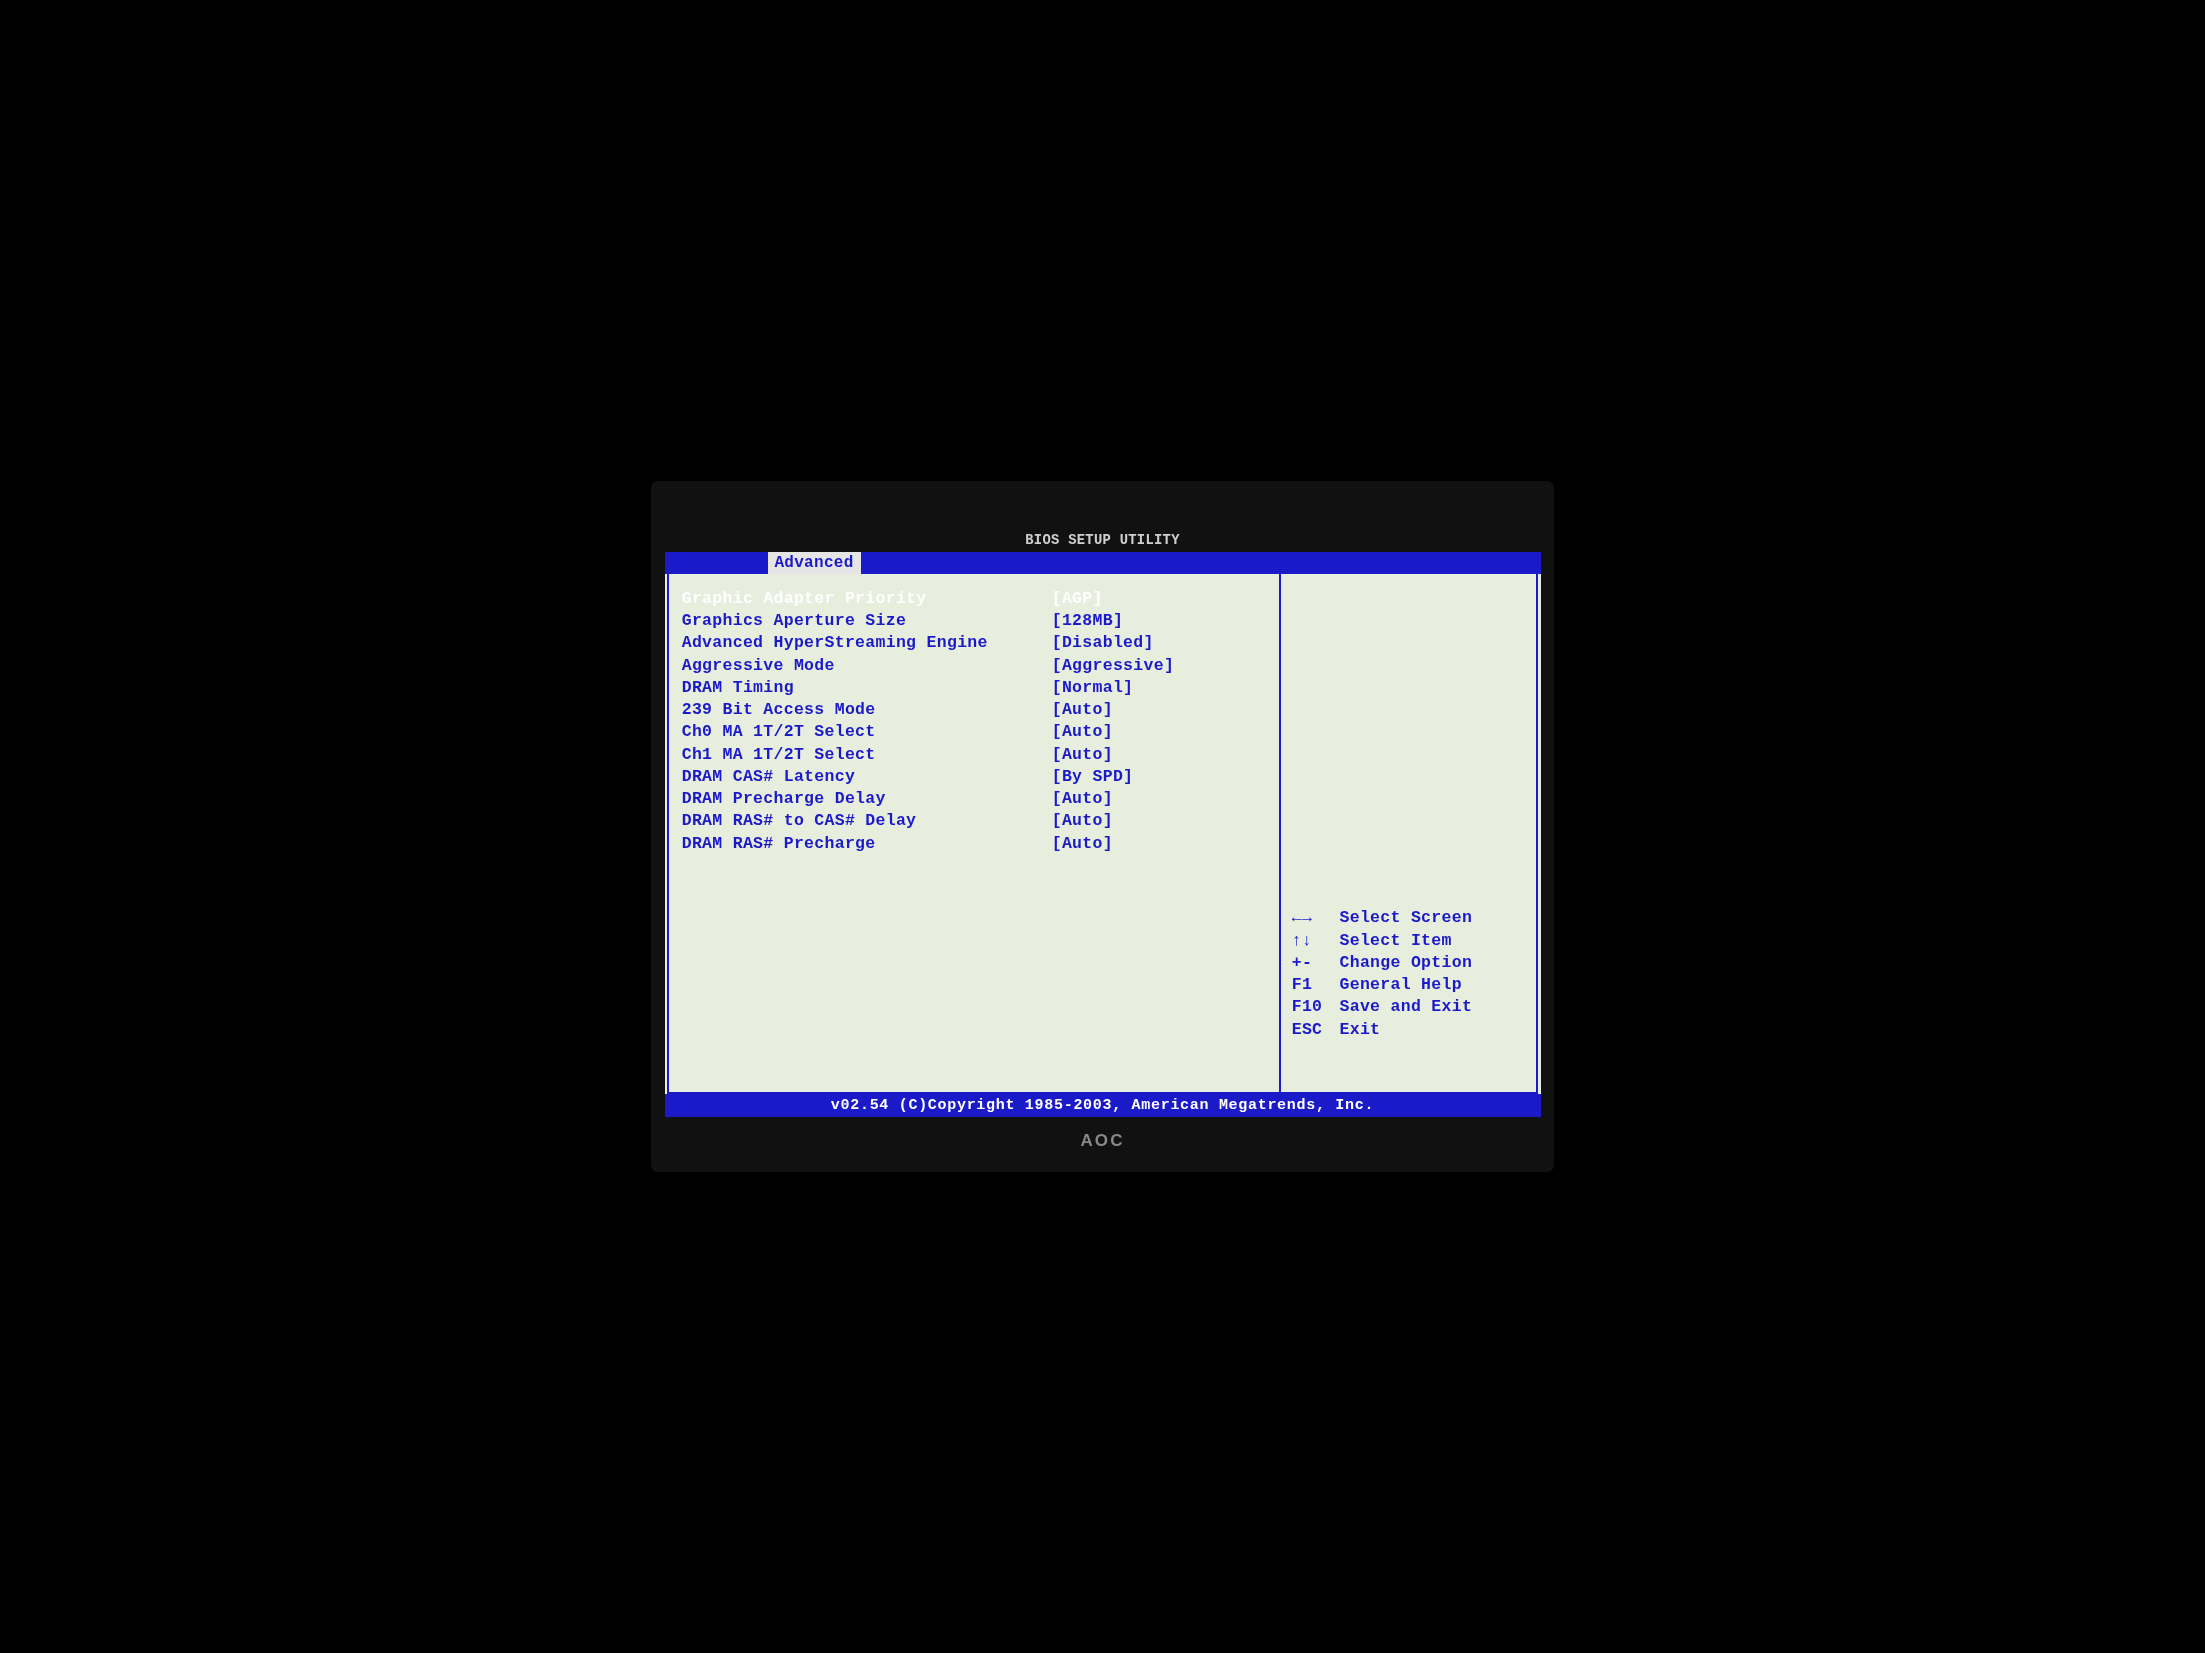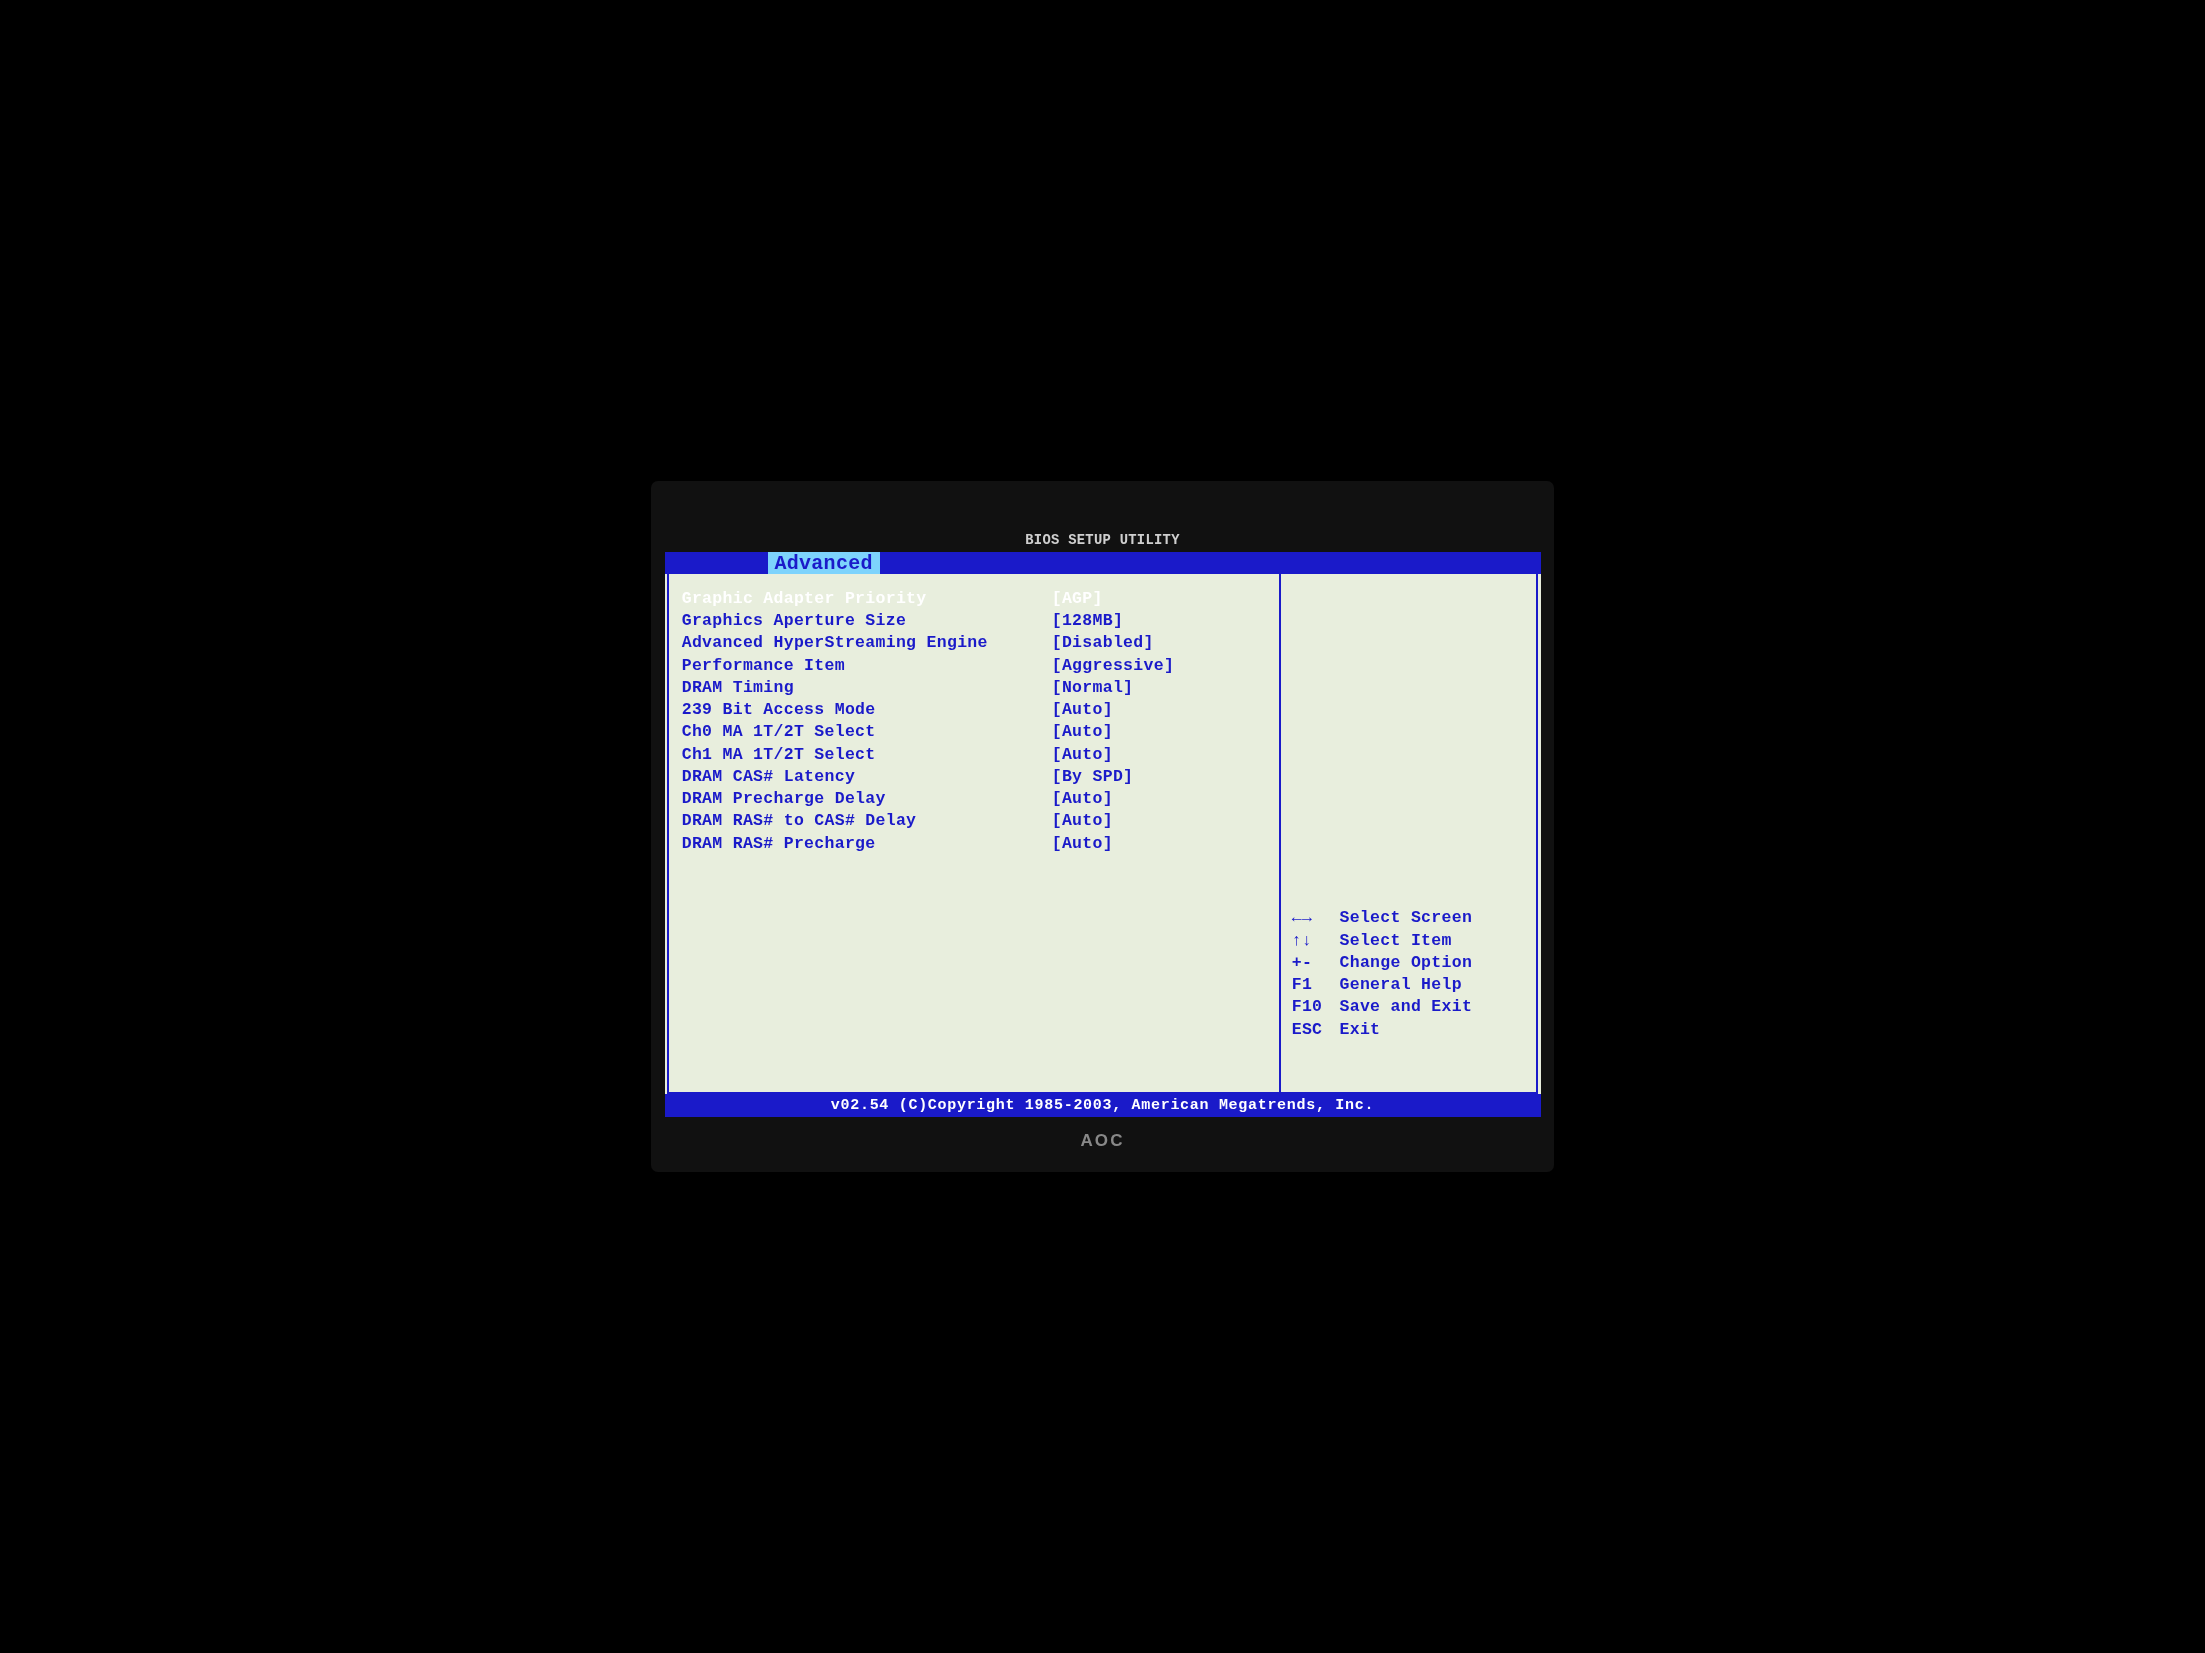--- a/index.html
+++ b/index.html
@@ -33,24 +33,24 @@
     opacity: 0.8;
   }
   .tabbar {
     background: #1a1ac9;
     height: 22px;
     display: flex;
     align-items: stretch;
     padding-left: 103px;
   }
   .tab {
-    background: #7dd3fc;
+    background: #e5e5e5;
     color: #1a1ac9;
     padding: 1.4px 6.9px;
-    font-size: 20px;
+    font-size: 16px;
     display: flex;
     align-items: center;
     font-family: Liberation Mono, monospace;
   }
   .main {
     display: flex;
     height: calc(100% - 22px - 23.4px);
     border: 2.1px solid #1a1ac9;
     border-top: none;
     margin: 0 2.8px;
@@ -135,21 +135,21 @@
           </div>
           <div class="settings-row">
             <span class="label">Graphics Aperture Size</span>
             <span class="value">[128MB]</span>
           </div>
           <div class="settings-row">
             <span class="label">Advanced HyperStreaming Engine</span>
             <span class="value">[Disabled]</span>
           </div>
           <div class="settings-row">
-            <span class="label">Performance Item</span>
+            <span class="label">Aggressive Mode</span>
             <span class="value">[Aggressive]</span>
           </div>
           <div class="settings-row">
             <span class="label">DRAM Timing</span>
             <span class="value">[Normal]</span>
           </div>
           <div class="settings-row">
             <span class="label">239 Bit Access Mode</span>
             <span class="value">[Auto]</span>
           </div>

